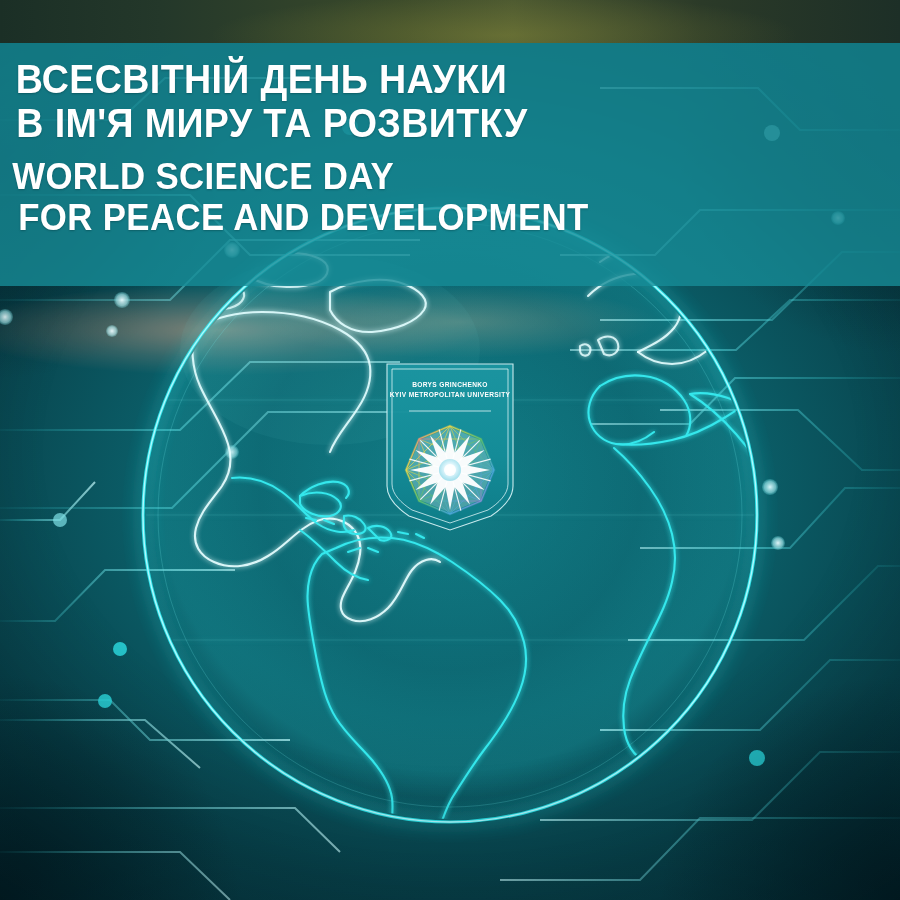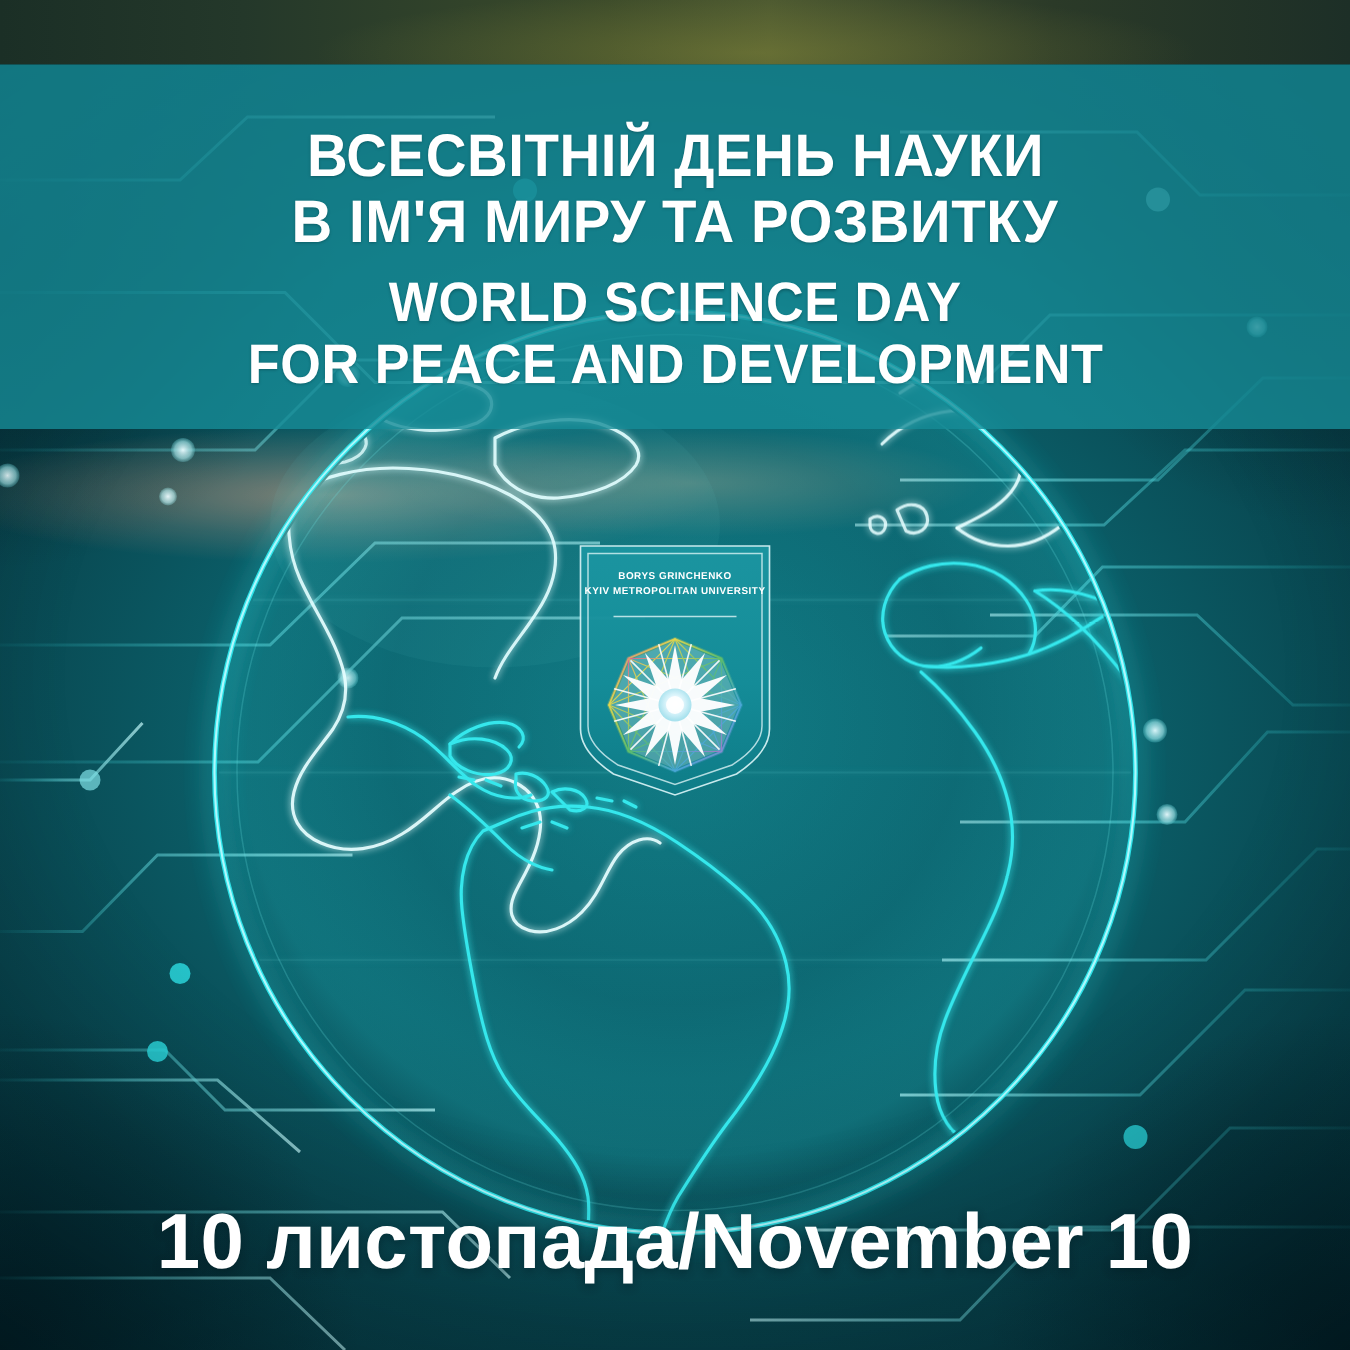--- a/index.html
+++ b/index.html
@@ -53,23 +53,22 @@
   .circuit{position:absolute;inset:0;}
   
   .globe{position:absolute;left:0;top:0;}
   
   .title-band{
     position:absolute;left:0;top:43px;width:900px;height:243px;
     background:rgba(23,140,151,.80);
   }
   .titles{
     position:absolute;left:0;top:43px;width:900px;height:243px;
-    display:flex;flex-direction:column;align-items:center;justify-content:flex-start;
+    display:flex;flex-direction:column;align-items:flex-start;justify-content:flex-start;
     padding-top:16px;
-    margin-top:25px;
   }
   .t-line{
     color:#ffffff;font-weight:bold;text-align:center;white-space:nowrap;
     letter-spacing:.4px;line-height:1.04;
     text-shadow:0 1px 2px rgba(0,40,45,.35);
   }
   .t-ua{font-size:40px;transform:scaleX(.94);transform-origin:center;}
   .t-ua.l2{margin-top:2px;}
   .t-en{font-size:37px;transform:scaleX(.94);transform-origin:center;}
   .t-en.l1{margin-top:14px;}
@@ -431,15 +430,14 @@
           <g transform="rotate(345)">
               <line x1="0" y1="-42" x2="0" y2="0"></line>
             </g>
         </g>
         <circle cx="0" cy="0" r="11" fill="url(#core)"></circle>
         <circle cx="0" cy="0" r="6" fill="#ffffff" opacity=".9"></circle>
       </g>
     </svg>
   </div>
 
-  <div class="date">10 листопада/November 10</div>
 
 </div>
 
 </body></html>

